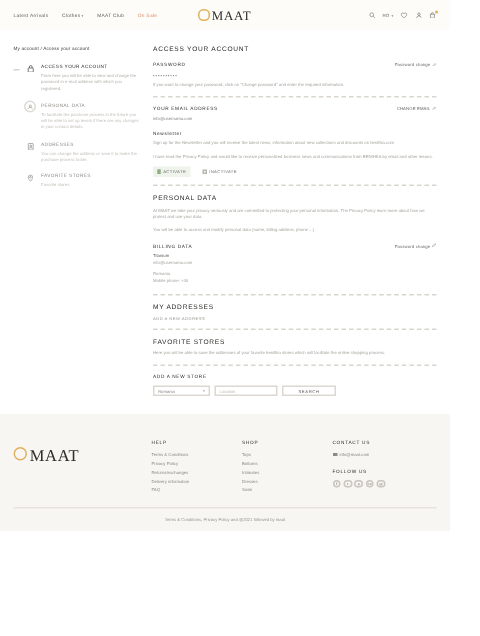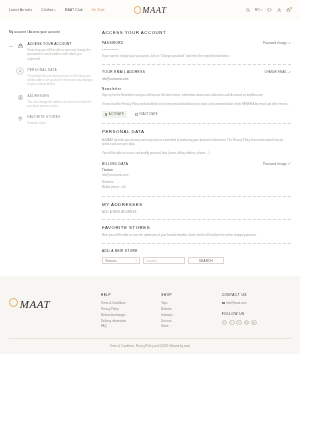--- a/index.html
+++ b/index.html
@@ -30,21 +30,21 @@
     position: absolute; left: 0; right: 0; top: 0; height: 20px;
     display: flex; align-items: center; justify-content: center;
     pointer-events: none;
   }
   .brand { display: flex; align-items: center; gap: 1.6px; pointer-events: auto; }
   .brand-ring {
     width: 7.2px; height: 7.2px; border: .75px solid #e0b15c; border-radius: 50%;
   }
   .brand-text {
     font-family: "Liberation Serif", serif; font-size: 8.6px;
-    letter-spacing: .5px; color: #2f2c29; font-style: italic;
+    letter-spacing: .5px; color: #2f2c29;
   }
   .nav-right {
     margin-left: auto; display: flex; align-items: center; gap: 5px;
     position: relative; z-index: 2;
   }
   .ico { color: #6b6864; display:flex; align-items:center; }
   .lang { font-size: 3px; color: #6b6864; display: flex; align-items: center; gap: .8px; }
   .cart-dot {
     position:absolute; top:-1px; right:-1px; width:2px; height:2px;
     border-radius:50%; background:#e0b15c;

